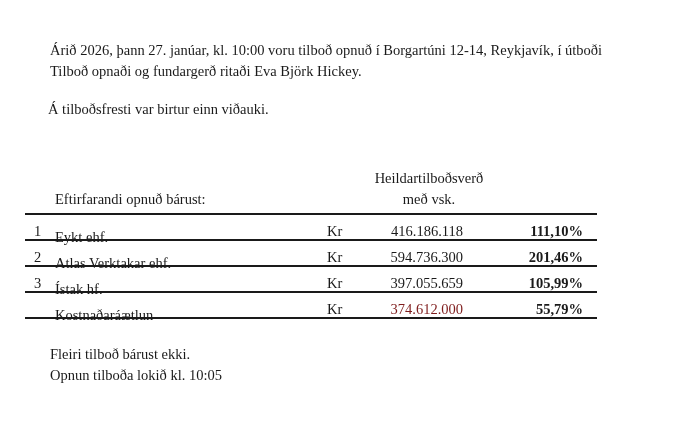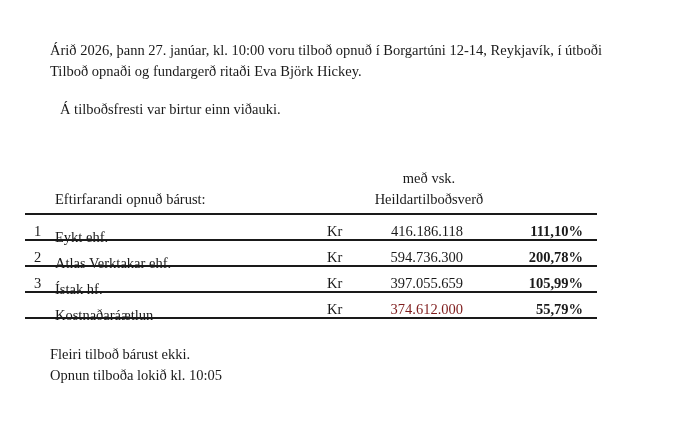--- a/index.html
+++ b/index.html
@@ -16,21 +16,21 @@
   }
   .intro {
     position: absolute;
     left: 50px;
     top: 20px;
     white-space: nowrap;
     margin-top: 20px;
   }
   .addendum {
     position: absolute;
-    left: 60px;
+    left: 48px;
     top: 99px;
     white-space: nowrap;
   }
   .bidtable {
     position: absolute;
     left: 25px;
     top: 163px;
     width: 572px;
   }
   .thead {
@@ -80,39 +80,39 @@
     <div>Árið 2026, þann 27. janúar, kl. 10:00 voru tilboð opnuð í Borgartúni 12-14, Reykjavík, í útboði</div>
     <div>Tilboð opnaði og fundargerð ritaði Eva Björk Hickey.</div>
   </div>
 
   <div class="addendum">Á tilboðsfresti var birtur einn viðauki.</div>
 
   <div class="bidtable">
     <div class="thead">
       <span class="h-left">Eftirfarandi opnuð bárust:</span>
       <div class="h-price">
+        <div>Heildartilboðsverð</div>
         <div>með vsk.</div>
-        <div>Heildartilboðsverð</div>
       </div>
     </div>
 
     <div class="trow">
       <span class="c-num">1</span>
       <span class="c-name">Eykt ehf.</span>
       <span class="c-kr">Kr</span>
       <span class="c-amount">416.186.118</span>
       <span class="c-pct">111,10%</span>
     </div>
 
     <div class="trow">
       <span class="c-num">2</span>
       <span class="c-name">Atlas Verktakar ehf.</span>
       <span class="c-kr">Kr</span>
       <span class="c-amount">594.736.300</span>
-      <span class="c-pct">200,78%</span>
+      <span class="c-pct">201,46%</span>
     </div>
 
     <div class="trow">
       <span class="c-num">3</span>
       <span class="c-name">Ístak hf.</span>
       <span class="c-kr">Kr</span>
       <span class="c-amount">397.055.659</span>
       <span class="c-pct">105,99%</span>
     </div>
 

